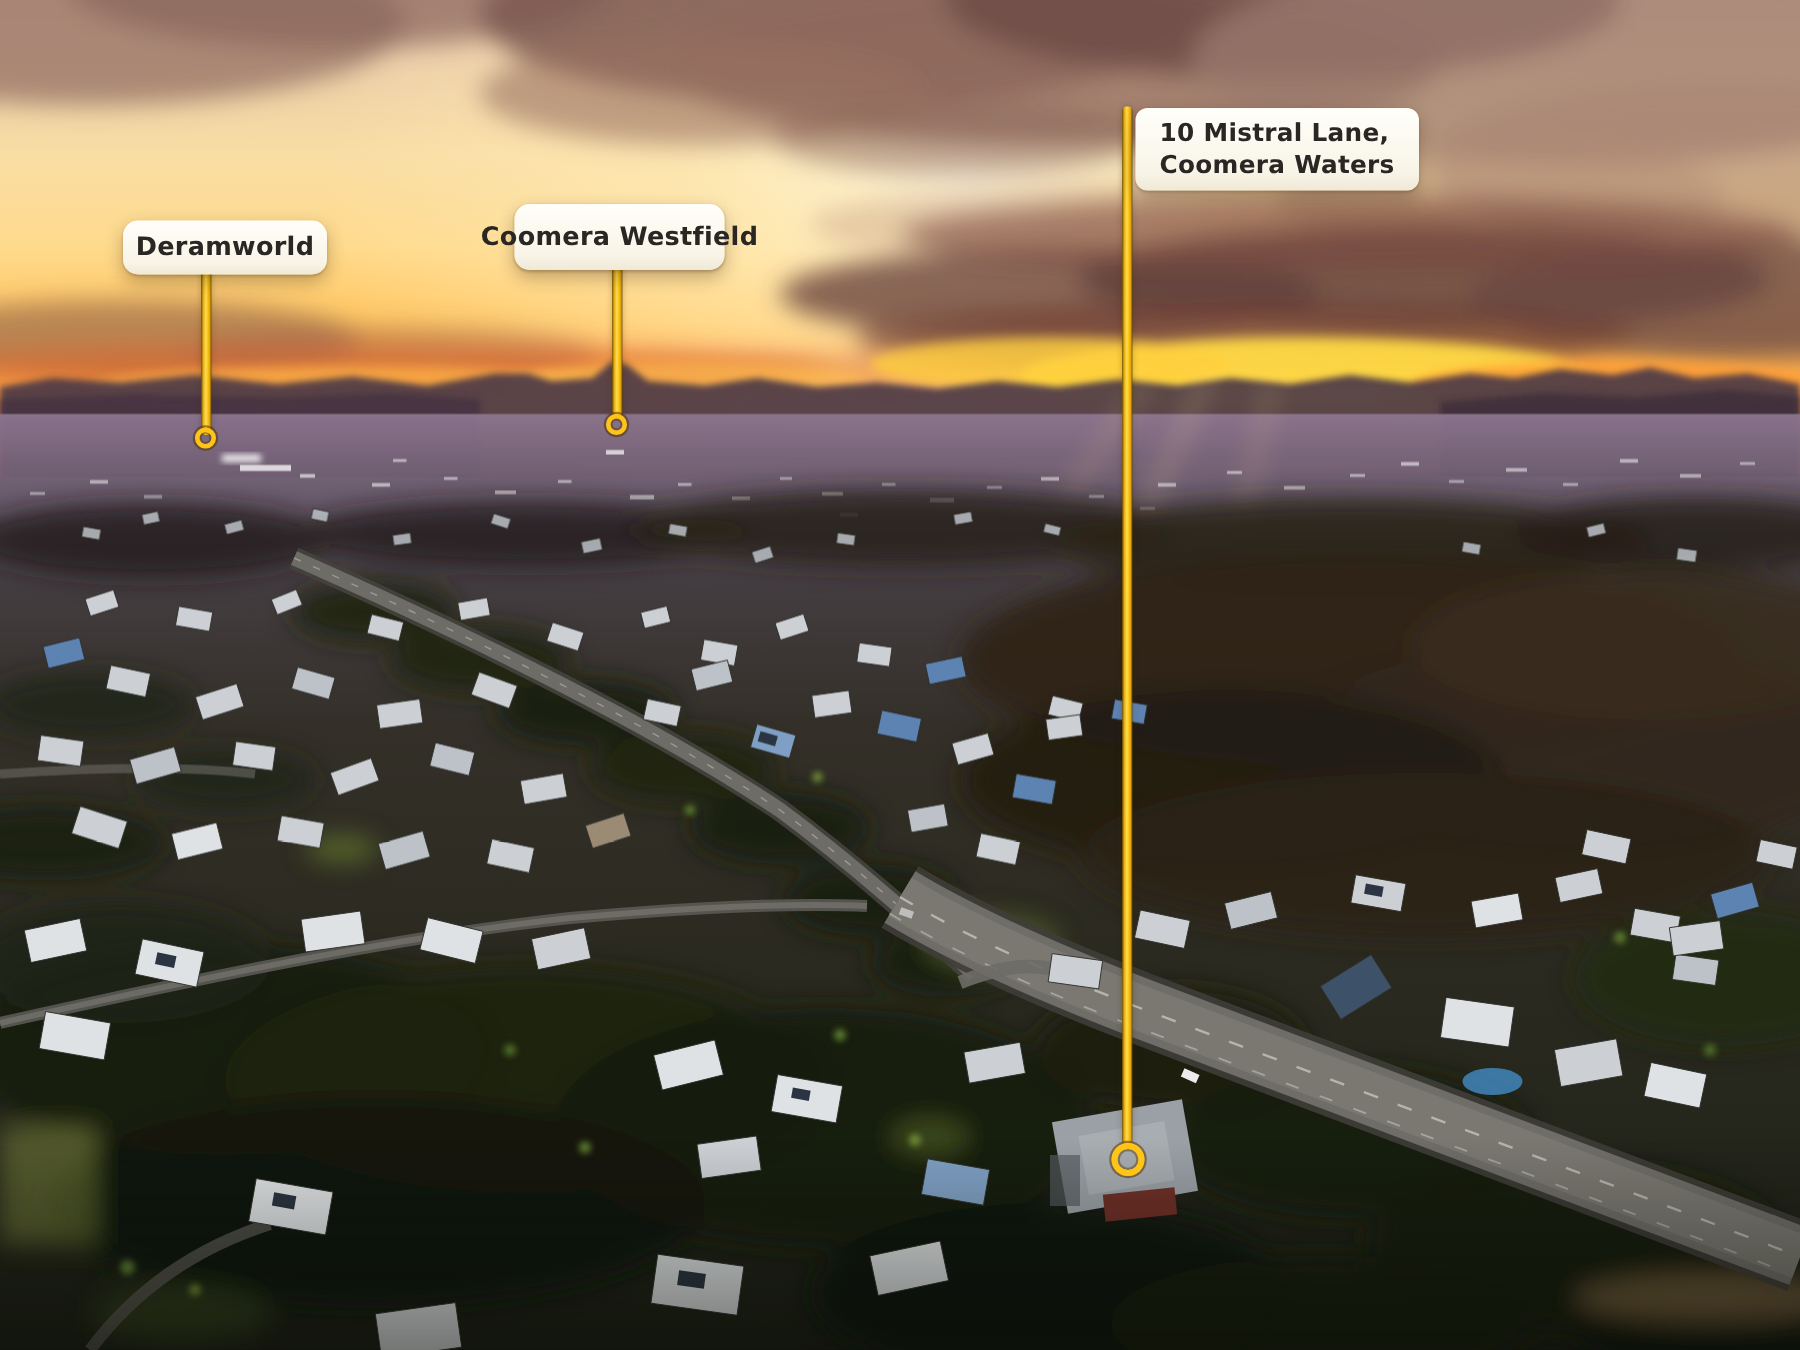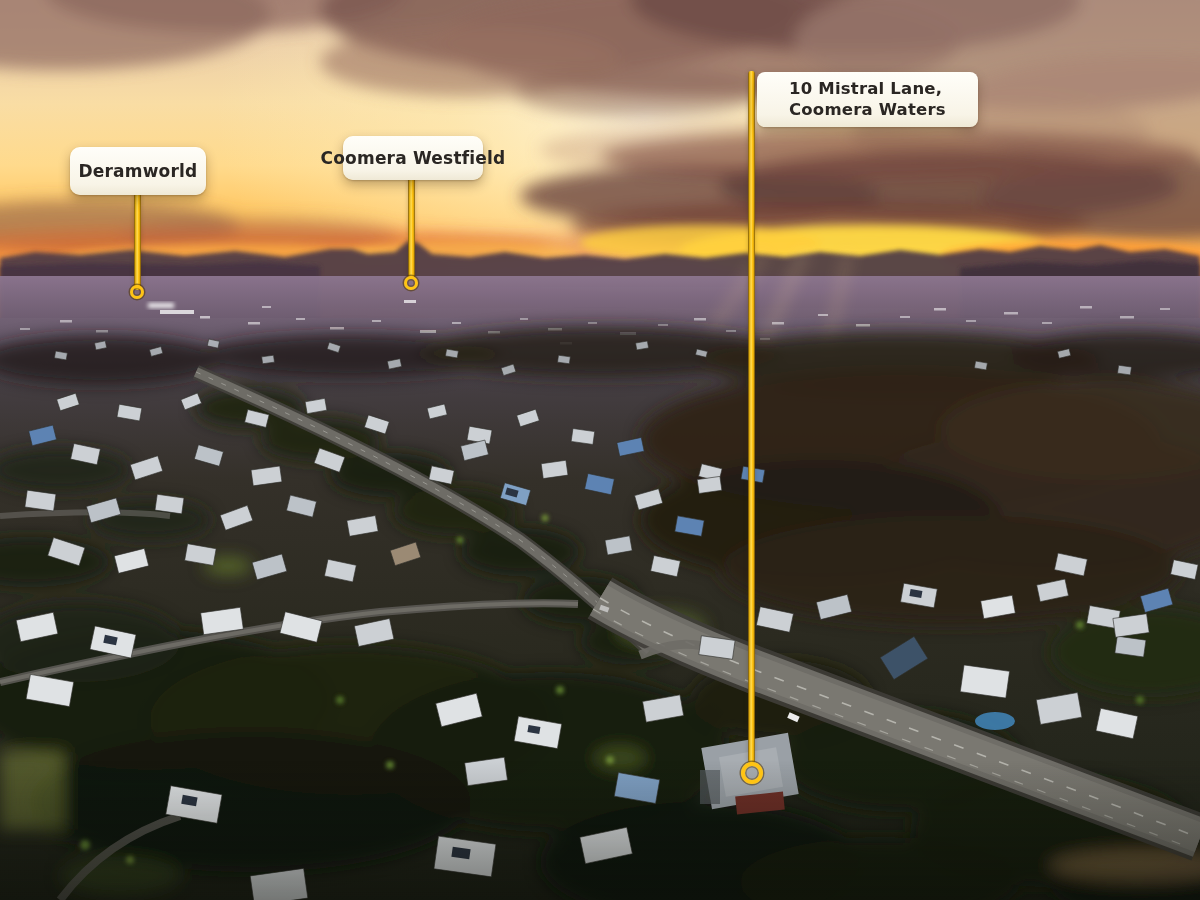--- a/index.html
+++ b/index.html
@@ -18,21 +18,21 @@
     box-shadow:0 0 0 1.5px rgba(80,52,0,.55), inset 0 0 0 1.5px rgba(80,52,0,.45);}
   .pin-ring.small{width:8px;height:8px;}
   .pin-ring.large{width:14px;height:14px;border-width:4.5px;}
   .pin-label{position:absolute;display:flex;align-items:center;justify-content:center;
     background:linear-gradient(180deg,#fffef9 0%,var(--label-bg,#f8f4e7) 78%,#efe9d6 100%);
     color:var(--label-text,#2a2623);
     border-radius:10px;font-weight:700;font-size:17px;letter-spacing:.2px;
     box-shadow:0 5px 12px rgba(45,22,8,.30),0 1px 2px rgba(70,45,20,.25);
     white-space:nowrap;}
   .pin-label.multi{flex-direction:column;align-items:flex-start;justify-content:center;
-    padding:6px 32px 7px;border-radius:8px;font-size:16.5px;line-height:1.28;}
+    padding:6px 16px 7px;border-radius:8px;font-size:16.5px;line-height:1.28;}
 </style>
 </head>
 <body>
 
 <div class="stage">
 
 <svg class="scene" viewBox="0 0 1200 900" aria-hidden="true">
   <defs>
     <linearGradient id="skyGrad" x1="0" y1="0" x2="0" y2="1">
       <stop offset="0" stop-color="#dfc0a8"></stop>
@@ -363,21 +363,21 @@
   </g>
 
   <rect x="0" y="760" width="1200" height="140" fill="url(#vignette)"></rect>
 </svg>
 
   <div class="pins">
 
     <div>
       <div class="pin-line" style="left:134px;top:178px;height:112px;"></div>
       <div class="pin-ring small" style="left:130px;top:285px;"></div>
-      <div class="pin-label" style="left:70px;top:147px;width:136px;height:48px;">Deramworld</div>
+      <div class="pin-label" style="left:82px;top:147px;width:136px;height:36px;">Deramworld</div>
     </div>
 
     <div>
       <div class="pin-line" style="left:408px;top:166px;height:112px;"></div>
       <div class="pin-ring small" style="left:404px;top:276px;"></div>
       <div class="pin-label" style="left:343px;top:136px;width:140px;height:44px;">Coomera Westfield</div>
     </div>
 
     <div>
       <div class="pin-line" style="left:748px;top:71px;height:692px;"></div>

